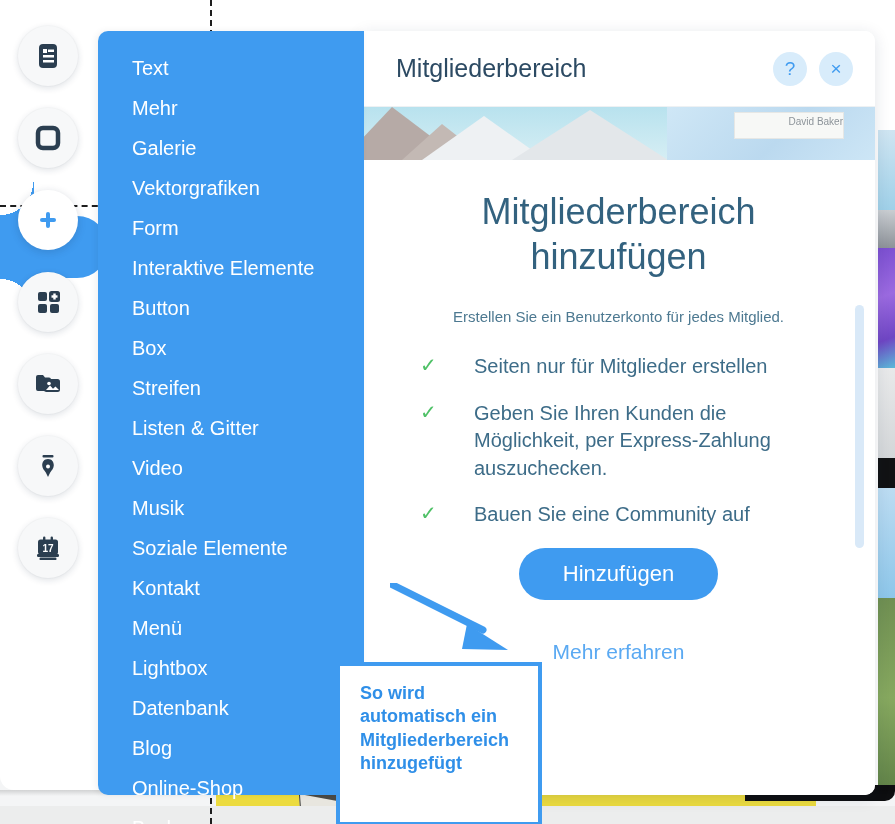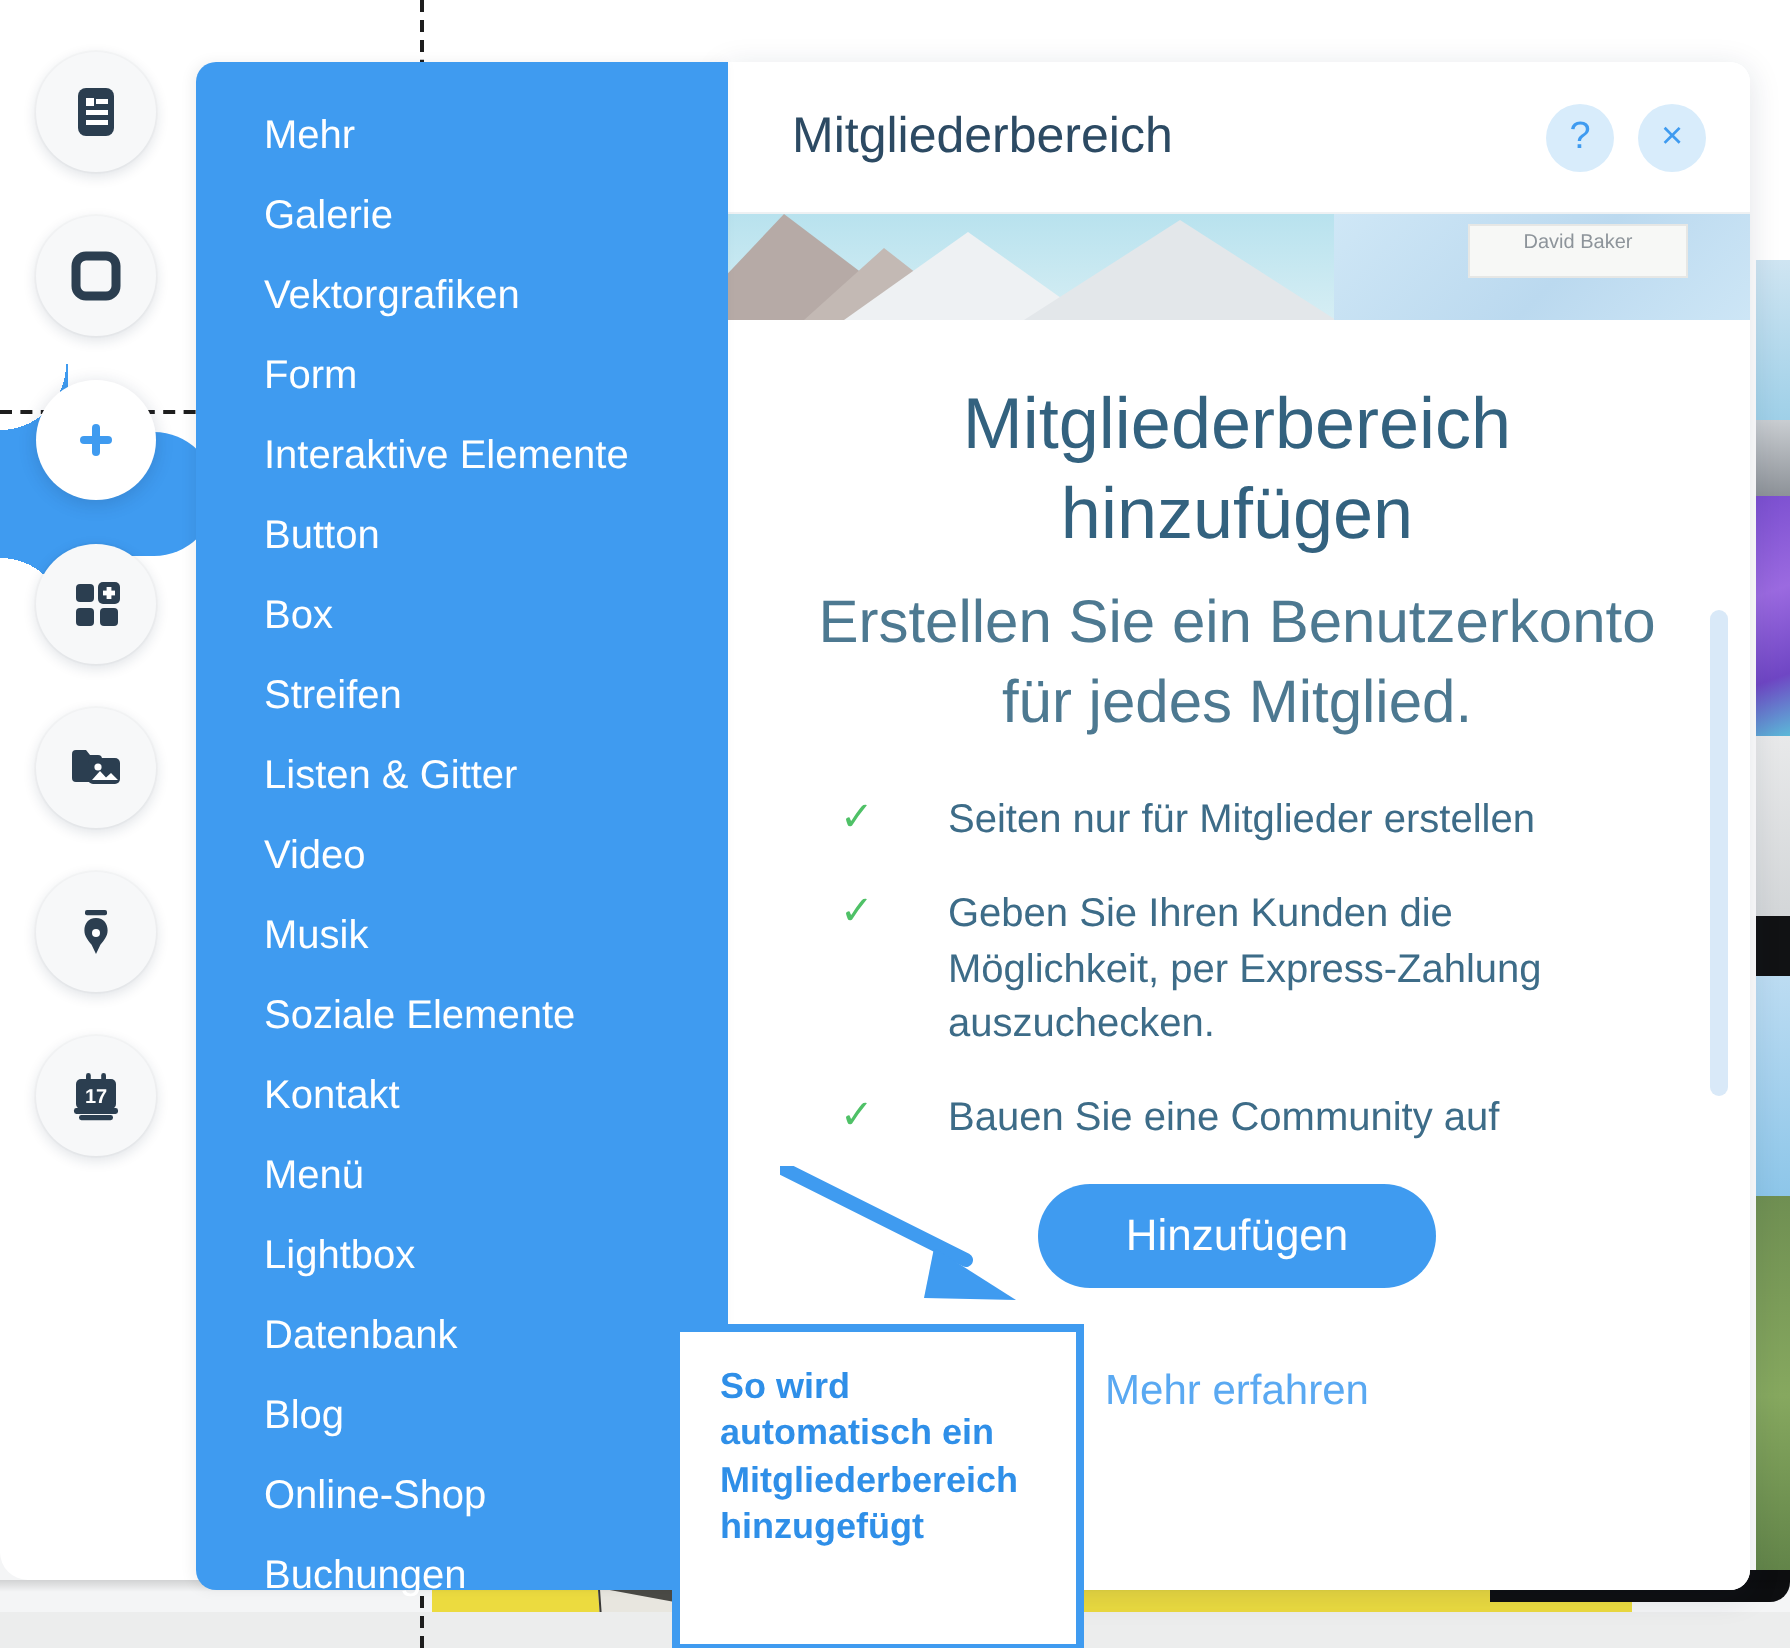--- a/index.html
+++ b/index.html
@@ -220,43 +220,43 @@
   }
   .hero-water {
     position: absolute; left: 305px; top: 0; width: 208px; height: 53px;
     background: linear-gradient(135deg,#cfe7f6 0%,#bbd9ef 55%,#cde6f6 100%);
   }
   .hero-card {
     position: absolute; left: 372px; top: 5px;
     width: 110px; height: 27px;
     background: #f7f8f6;
     border: 1px solid #e6e7e5;
-    display: flex; align-items: flex-start; justify-content: center;
+    display: flex; align-items: flex-start; justify-content: flex-end;
     padding-top: 3px;
   }
   .hero-card span {
     font-size: 10px; color: #8d949a;
   }
 
   
   .content {
     padding: 30px 36px 0 36px;
     text-align: center;
   }
   .c-title {
     font-size: 36px;
     line-height: 1.24;
     color: #33627f;
     font-weight: 400;
   }
   .c-sub {
-    font-size: 30px;
+    font-size: 15px;
     line-height: 1.32;
     color: #4d7991;
-    margin-top: 13px;
+    margin-top: 28px;
     font-weight: 400;
   }
   .c-list {
     margin-top: 26px;
     text-align: left;
     padding-left: 22px;
   }
   .c-li {
     display: flex;
     align-items: flex-start;
@@ -440,20 +440,21 @@
           <rect x="4" y="21" width="22" height="3" rx="1.2" fill="#2b3e50"></rect>
           <rect x="6.5" y="24.5" width="17" height="2.6" rx="1.2" fill="#2b3e50"></rect>
           <text x="15" y="18.5" font-family="Liberation Sans, sans-serif" font-size="10" font-weight="bold" fill="#fff" text-anchor="middle">17</text>
         </svg>
       </span>
     </div>
 
   </div>
 
   <div class="cat-menu">
+    <div><span class="cat-item">Text</span></div>
     <div><span class="cat-item">Mehr</span></div>
     <div><span class="cat-item">Galerie</span></div>
     <div><span class="cat-item">Vektorgrafiken</span></div>
     <div><span class="cat-item">Form</span></div>
     <div><span class="cat-item">Interaktive Elemente</span></div>
     <div><span class="cat-item">Button</span></div>
     <div><span class="cat-item">Box</span></div>
     <div><span class="cat-item">Streifen</span></div>
     <div><span class="cat-item">Listen &amp; Gitter</span></div>
     <div><span class="cat-item">Video</span></div>

